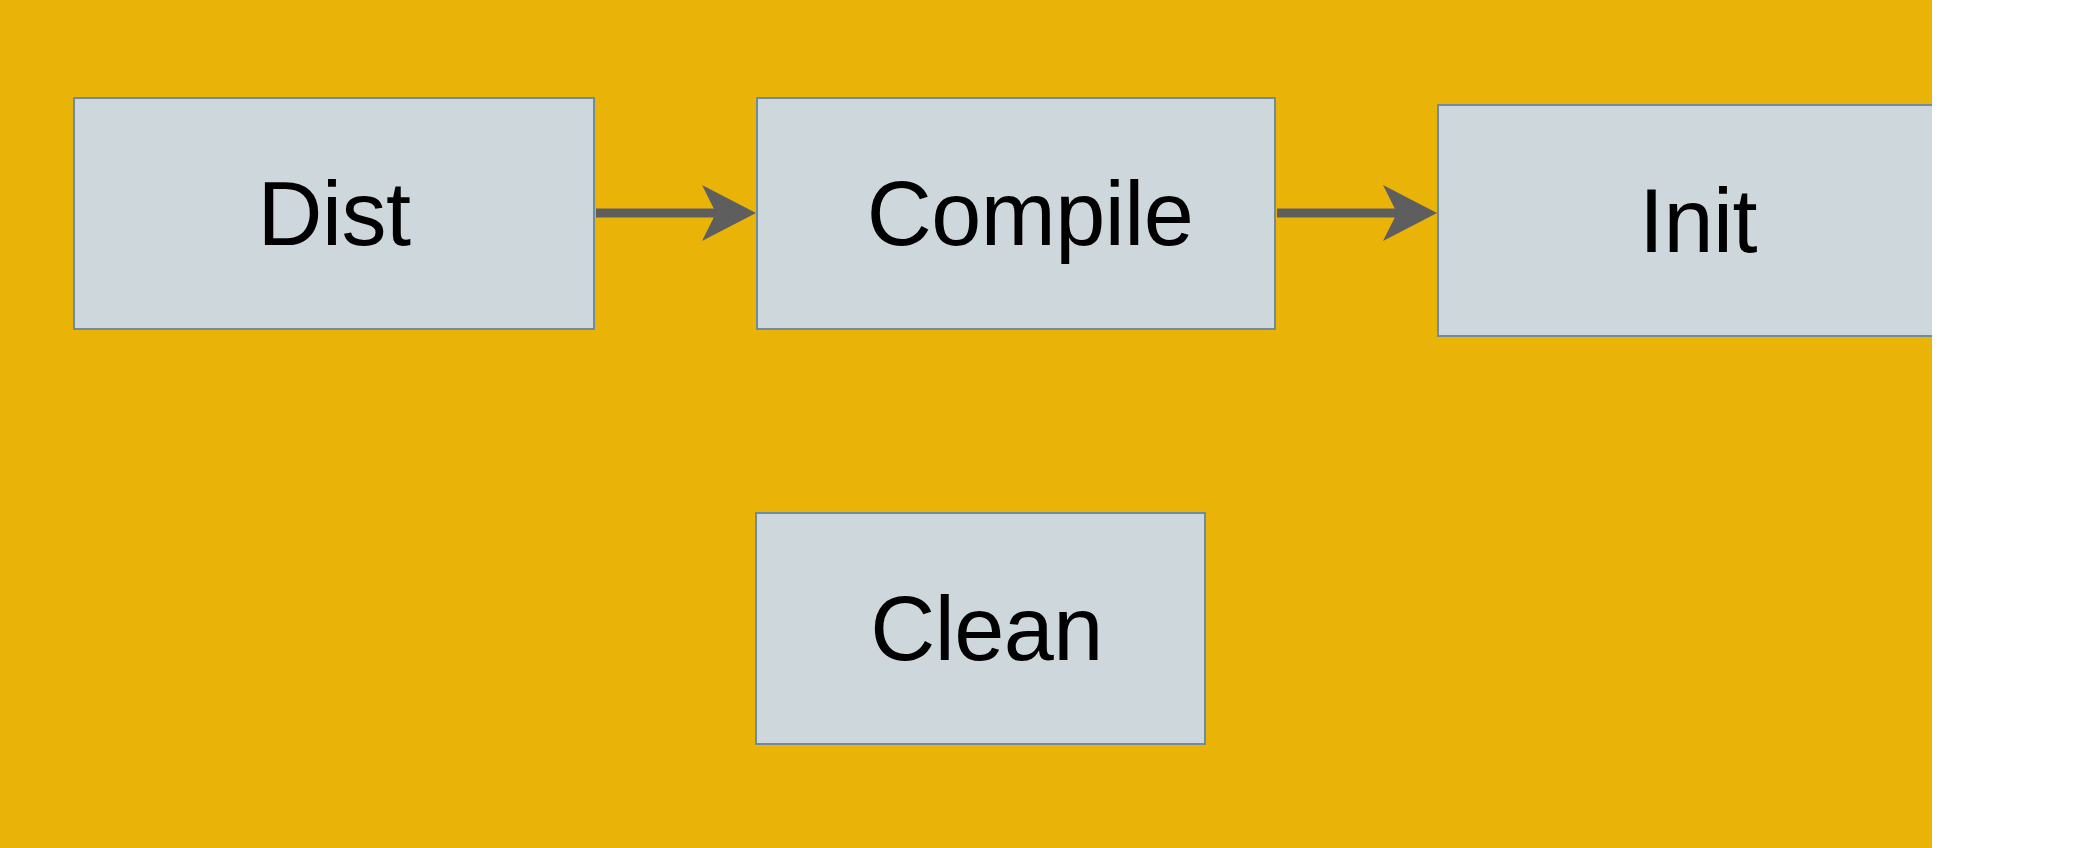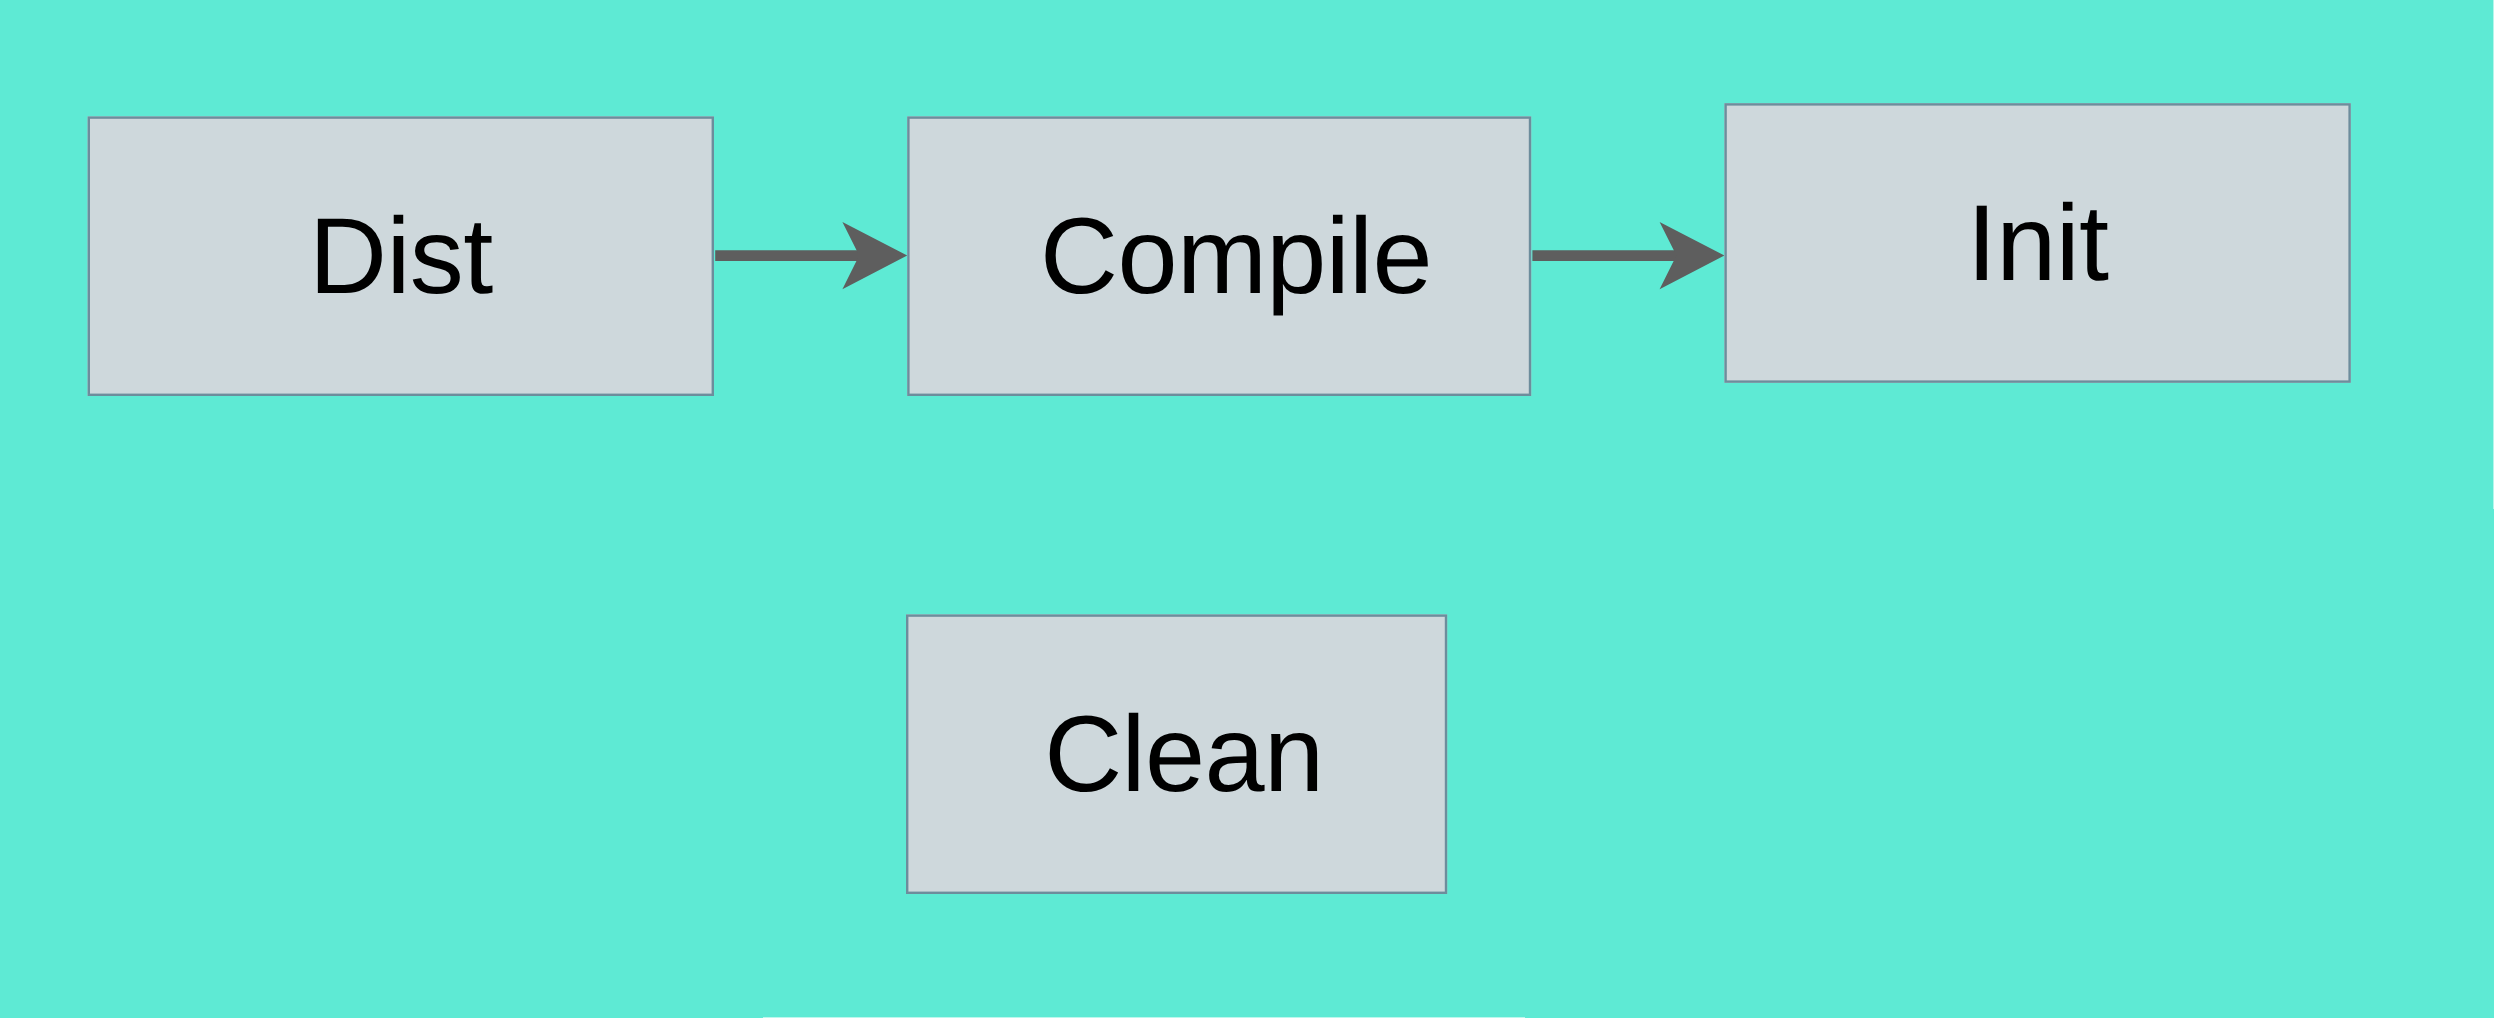--- a/index.html
+++ b/index.html
@@ -6,23 +6,23 @@
   html, body {
     margin: 0;
     padding: 0;
     background: #ffffff;
   }
   body {
     font-family: "Liberation Sans", sans-serif;
   }
   #canvas {
     position: relative;
-    width: 2078px;
+    width: 1932px;
     height: 848px;
-    background: #5eead4;
+    background: #eab308;
     overflow: hidden;
   }
   .node {
     position: absolute;
     box-sizing: border-box;
     background: #ced8dc;
     border: 2px solid #6d8d9c;
     display: flex;
     align-items: center;
     justify-content: center;
@@ -33,21 +33,21 @@
     font-weight: 400;
     line-height: 1;
     color: #000000;
     letter-spacing: -0.5px;
     white-space: nowrap;
     user-select: none;
   }
   
   #node-dist    { left: 73px;   top: 97px;  width: 522px; height: 233px; }
   #node-compile { left: 756px;  top: 97px;  width: 520px; height: 233px; padding-left: 28px; }
-  #node-init    { left: 1437px; top: 86px;  width: 522px; height: 233px; }
+  #node-init    { left: 1437px; top: 104px;  width: 522px; height: 233px; }
   #node-clean   { left: 755px;  top: 512px; width: 451px; height: 233px; padding-left: 12px; }
 
   .edge-layer {
     position: absolute;
     left: 0;
     top: 0;
     width: 2078px;
     height: 848px;
     pointer-events: none;
   }

